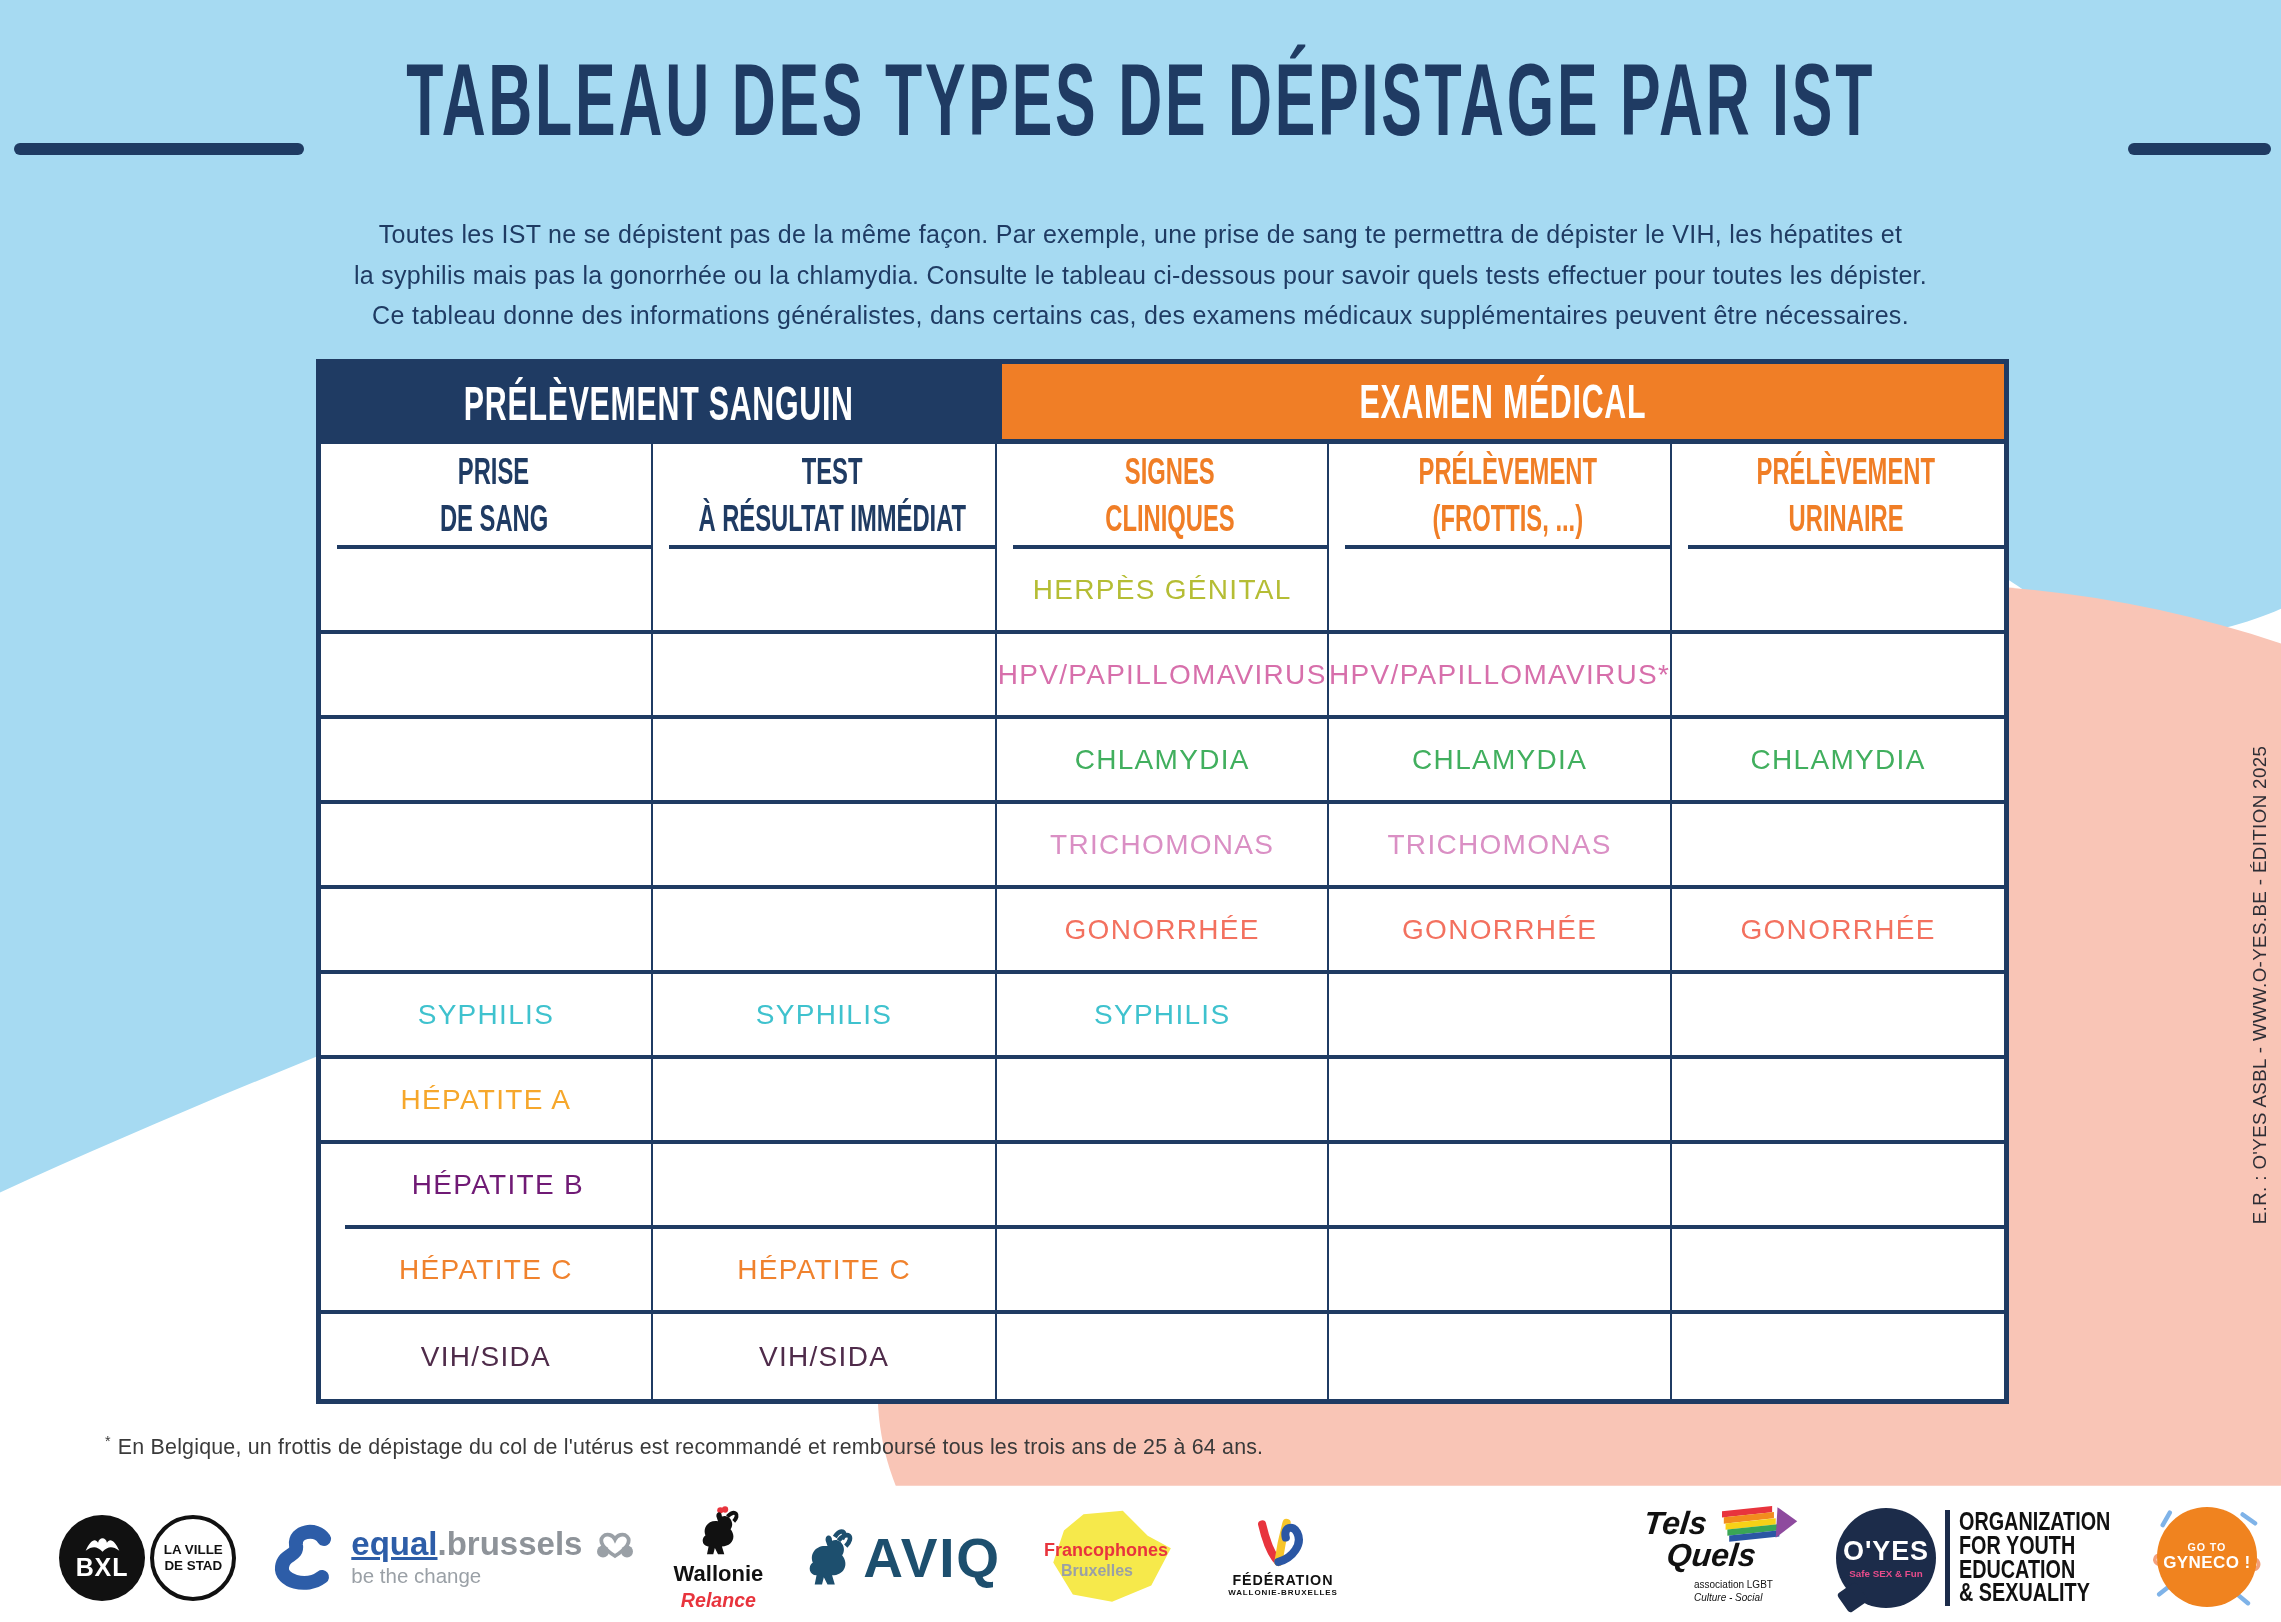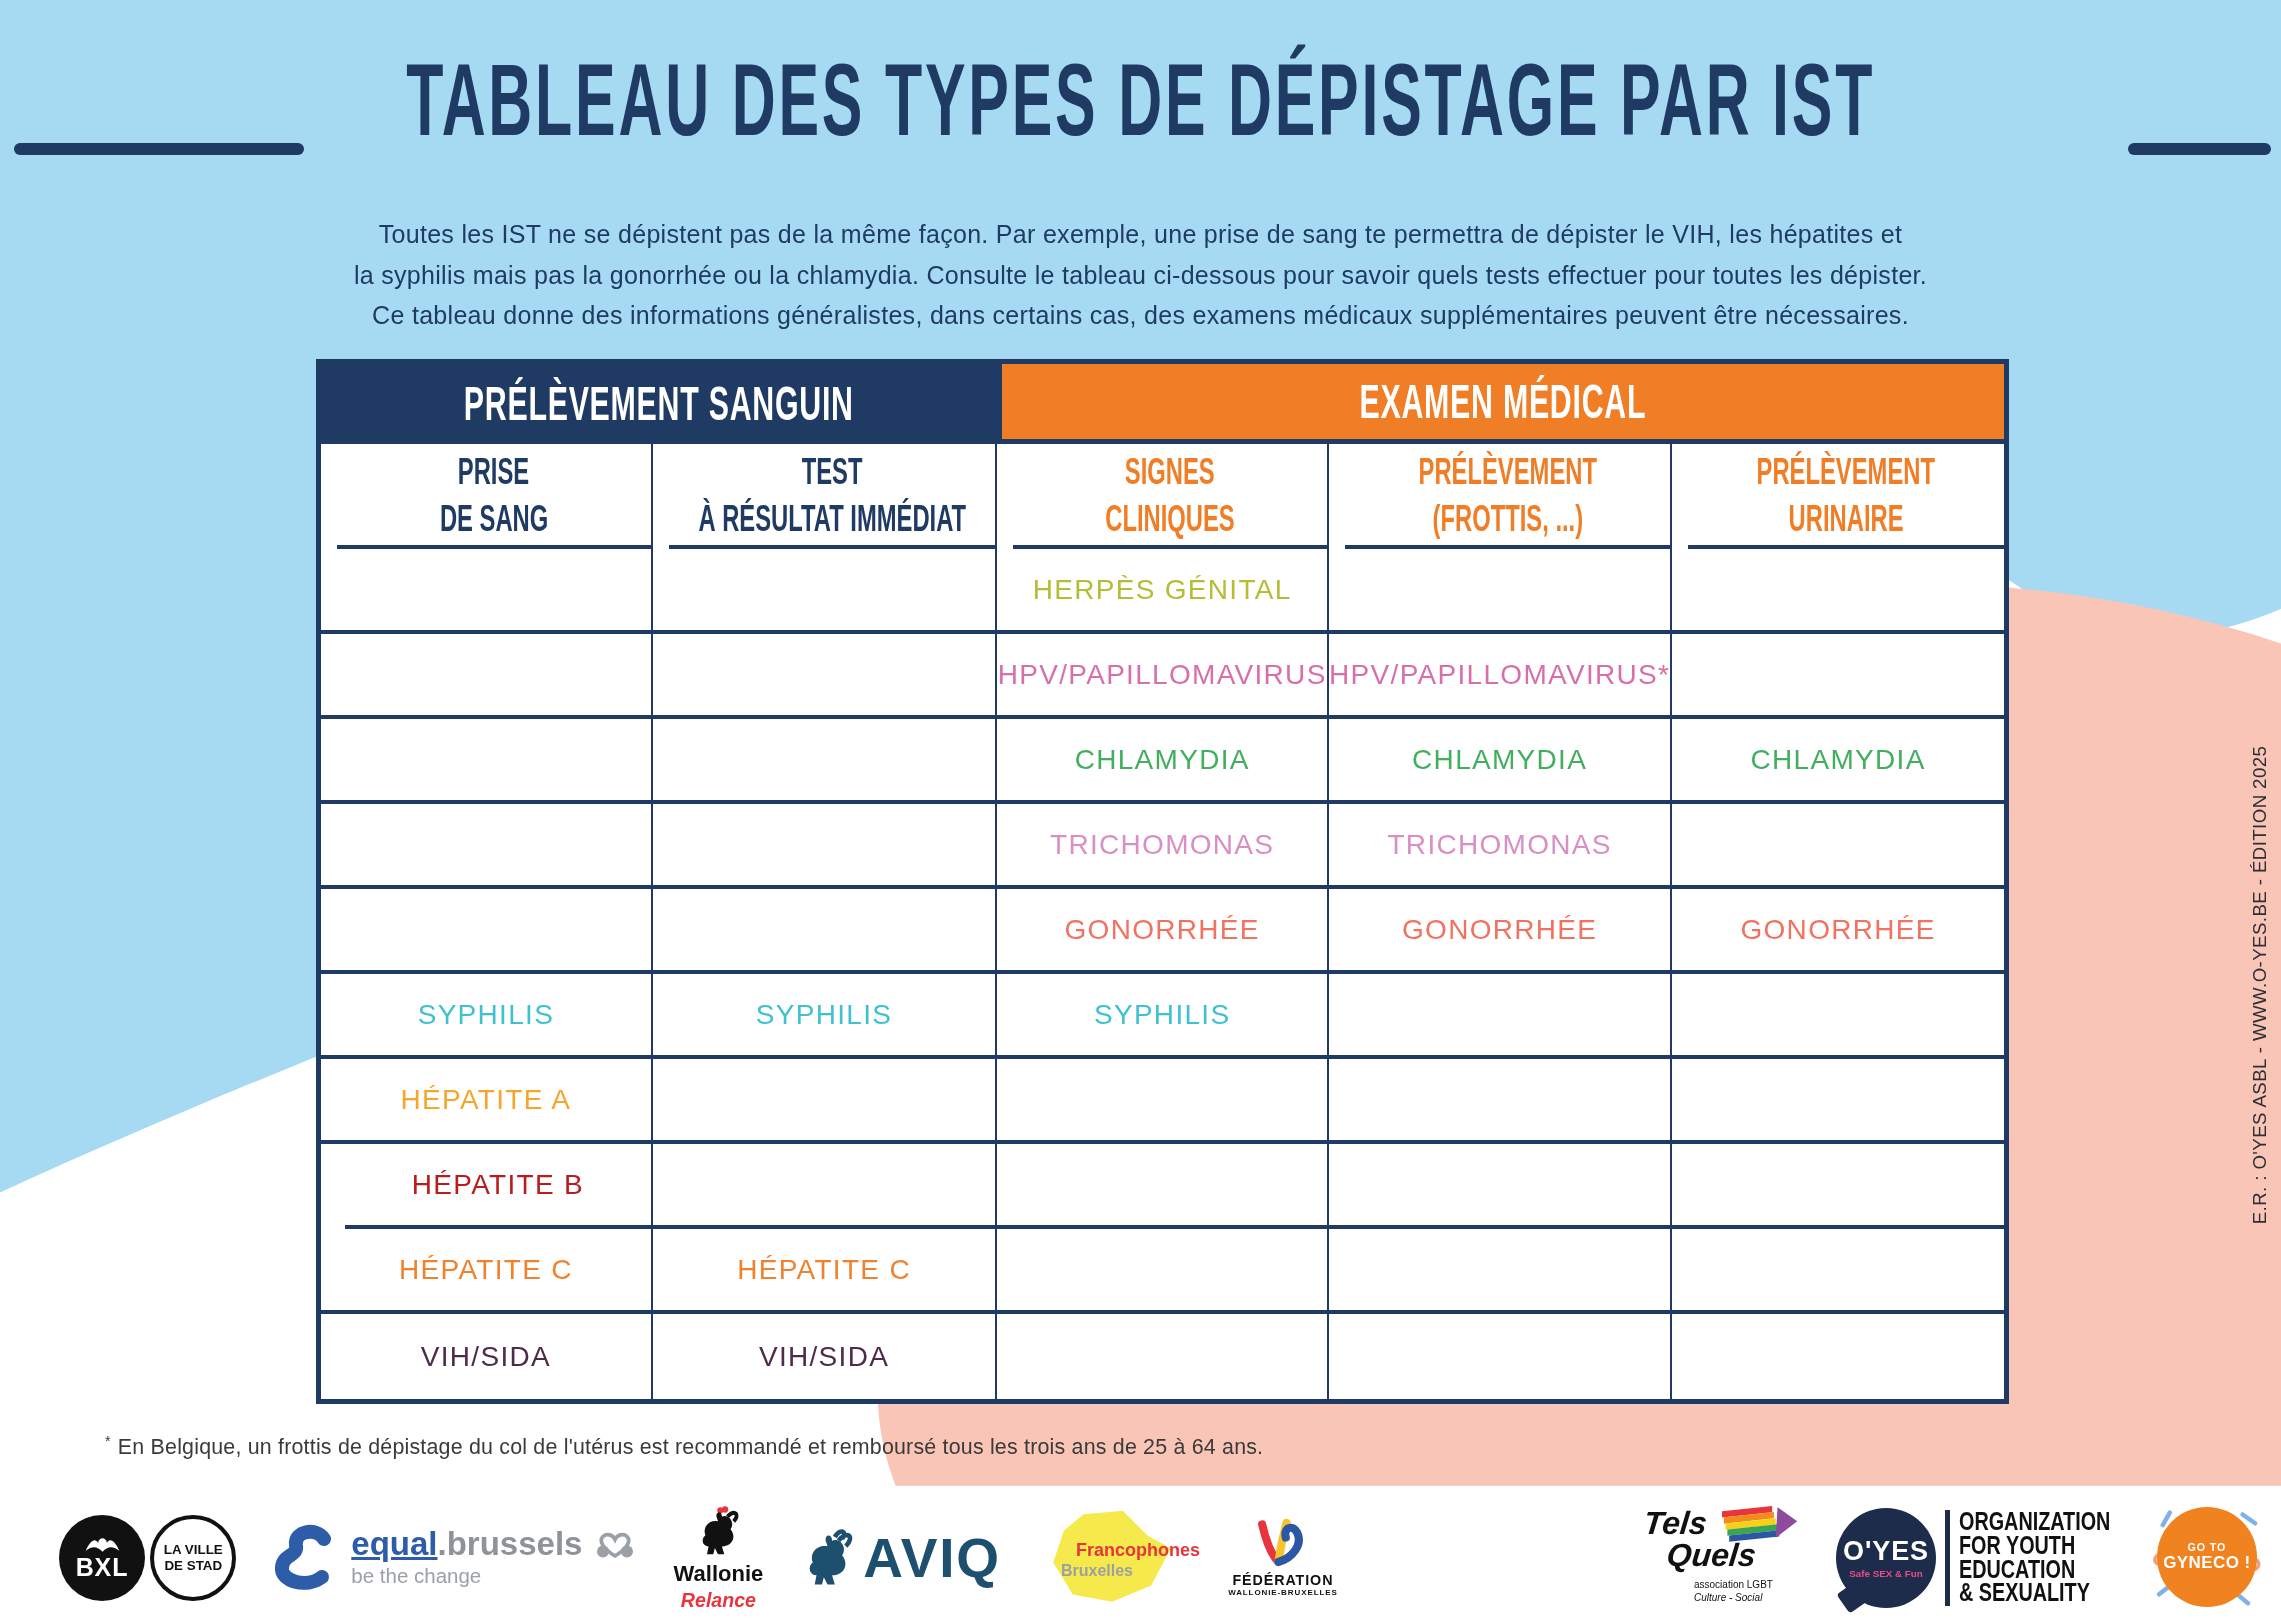--- a/index.html
+++ b/index.html
@@ -66,21 +66,21 @@
   .equal-text .l2{font-size:20.5px;color:#9AA0A6;margin-top:3.6px;}
   .eq-blue{color:#2D5DA8;text-decoration:underline;}
   .eq-gray{color:#8E9399;}
   .wallonie{flex-direction:column;gap:4px;}
   .wallonie .w1{font-size:22px;font-weight:800;color:#111;line-height:1;}
   .wallonie .w2{font-size:19.6px;font-weight:800;font-style:italic;color:#E8343D;}
   .aviq-text{font-size:55px;font-weight:800;color:#1D4F6E;letter-spacing:1.8px;
              margin-left:7.1px;}
   .franco{position:relative;width:143px;height:98px;}
   .franco .ft{position:absolute;left:7.1px;top:32px;font-size:18px;font-weight:800;
-              color:#E8343D;line-height:1.1;margin-left:32px;}
+              color:#E8343D;line-height:1.1;}
   .franco .fb{position:absolute;left:24px;top:53px;font-size:16px;font-weight:800;
               color:#9AA0A6;}
   .fede{flex-direction:column;width:134px;}
   .fede .f1{font-size:14.3px;font-weight:800;color:#111;letter-spacing:0.9px;margin-top:1.8px;}
   .fede .f2{font-size:8px;font-weight:700;color:#111;letter-spacing:0.9px;}
   .telsquels{position:relative;width:169px;height:107px;}
   .tq-w{font-style:italic;font-weight:800;color:#111;font-size:32px;line-height:0.95;
         transform:skewX(-6deg);display:inline-block;}
   .tq-sub{font-size:10px;font-weight:400;color:#111;line-height:1.2;}
   .oyes{gap:9px;}
@@ -184,21 +184,21 @@
       <div class="tcell cr rb" style="color: rgb(63, 194, 206);">SYPHILIS</div>
       <div class="tcell cr rb" style="color: rgb(63, 194, 206);">SYPHILIS</div>
       <div class="tcell cr rb" style="color: rgb(63, 194, 206);">SYPHILIS</div>
       <div class="tcell cr rb" style="color: rgb(63, 194, 206);"></div>
       <div class="tcell rb" style="color: rgb(63, 194, 206);"></div>
       <div class="tcell cr rb" style="color: rgb(246, 167, 43);">HÉPATITE A</div>
       <div class="tcell cr rb" style="color: rgb(246, 167, 43);"></div>
       <div class="tcell cr rb" style="color: rgb(246, 167, 43);"></div>
       <div class="tcell cr rb" style="color: rgb(246, 167, 43);"></div>
       <div class="tcell rb" style="color: rgb(246, 167, 43);"></div>
-      <div class="tcell cr rb" style="color: #b91c1c; margin-left: 24px;">HÉPATITE B</div>
+      <div class="tcell cr rb" style="color: #701a75; margin-left: 24px;">HÉPATITE B</div>
       <div class="tcell cr rb" style="color: rgb(250, 202, 77);"></div>
       <div class="tcell cr rb" style="color: rgb(250, 202, 77);"></div>
       <div class="tcell cr rb" style="color: rgb(250, 202, 77);"></div>
       <div class="tcell rb" style="color: rgb(250, 202, 77);"></div>
       <div class="tcell cr rb" style="color: rgb(240, 130, 45);">HÉPATITE C</div>
       <div class="tcell cr rb" style="color: rgb(240, 130, 45);">HÉPATITE C</div>
       <div class="tcell cr rb" style="color: rgb(240, 130, 45);"></div>
       <div class="tcell cr rb" style="color: rgb(240, 130, 45);"></div>
       <div class="tcell rb" style="color: rgb(240, 130, 45);"></div>
       <div class="tcell cr" style="color: rgb(79, 43, 74);">VIH/SIDA</div>

